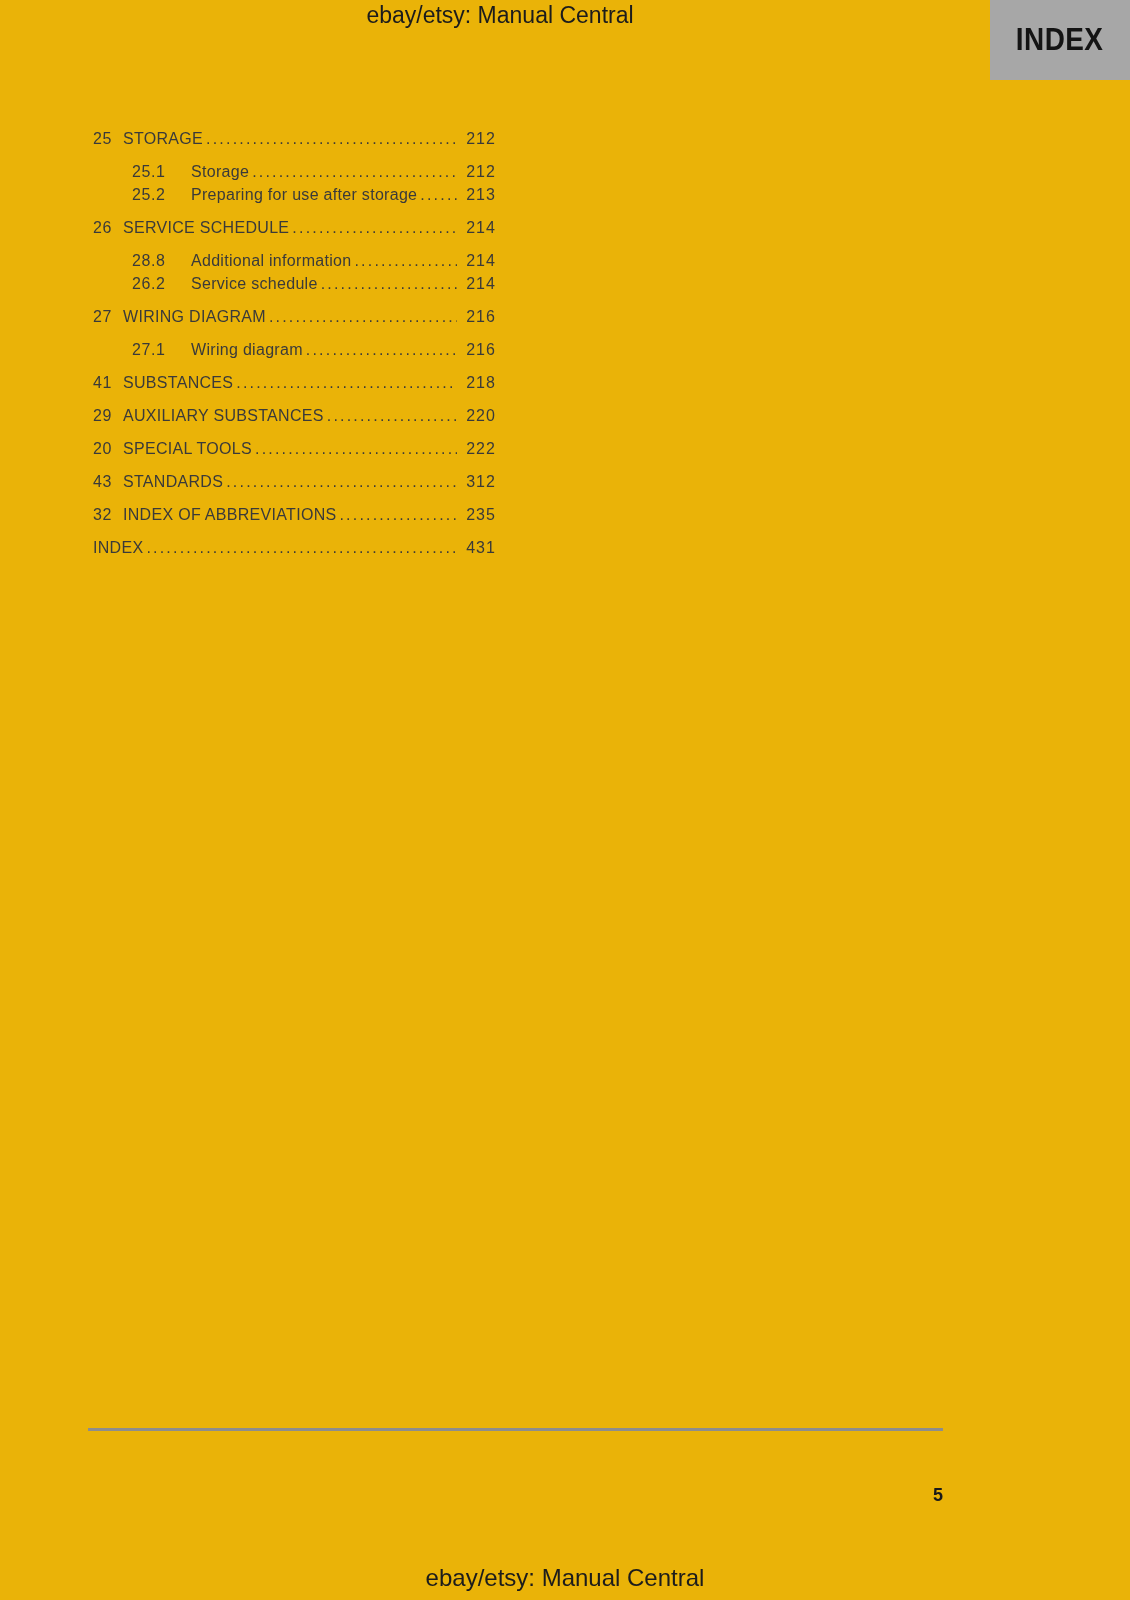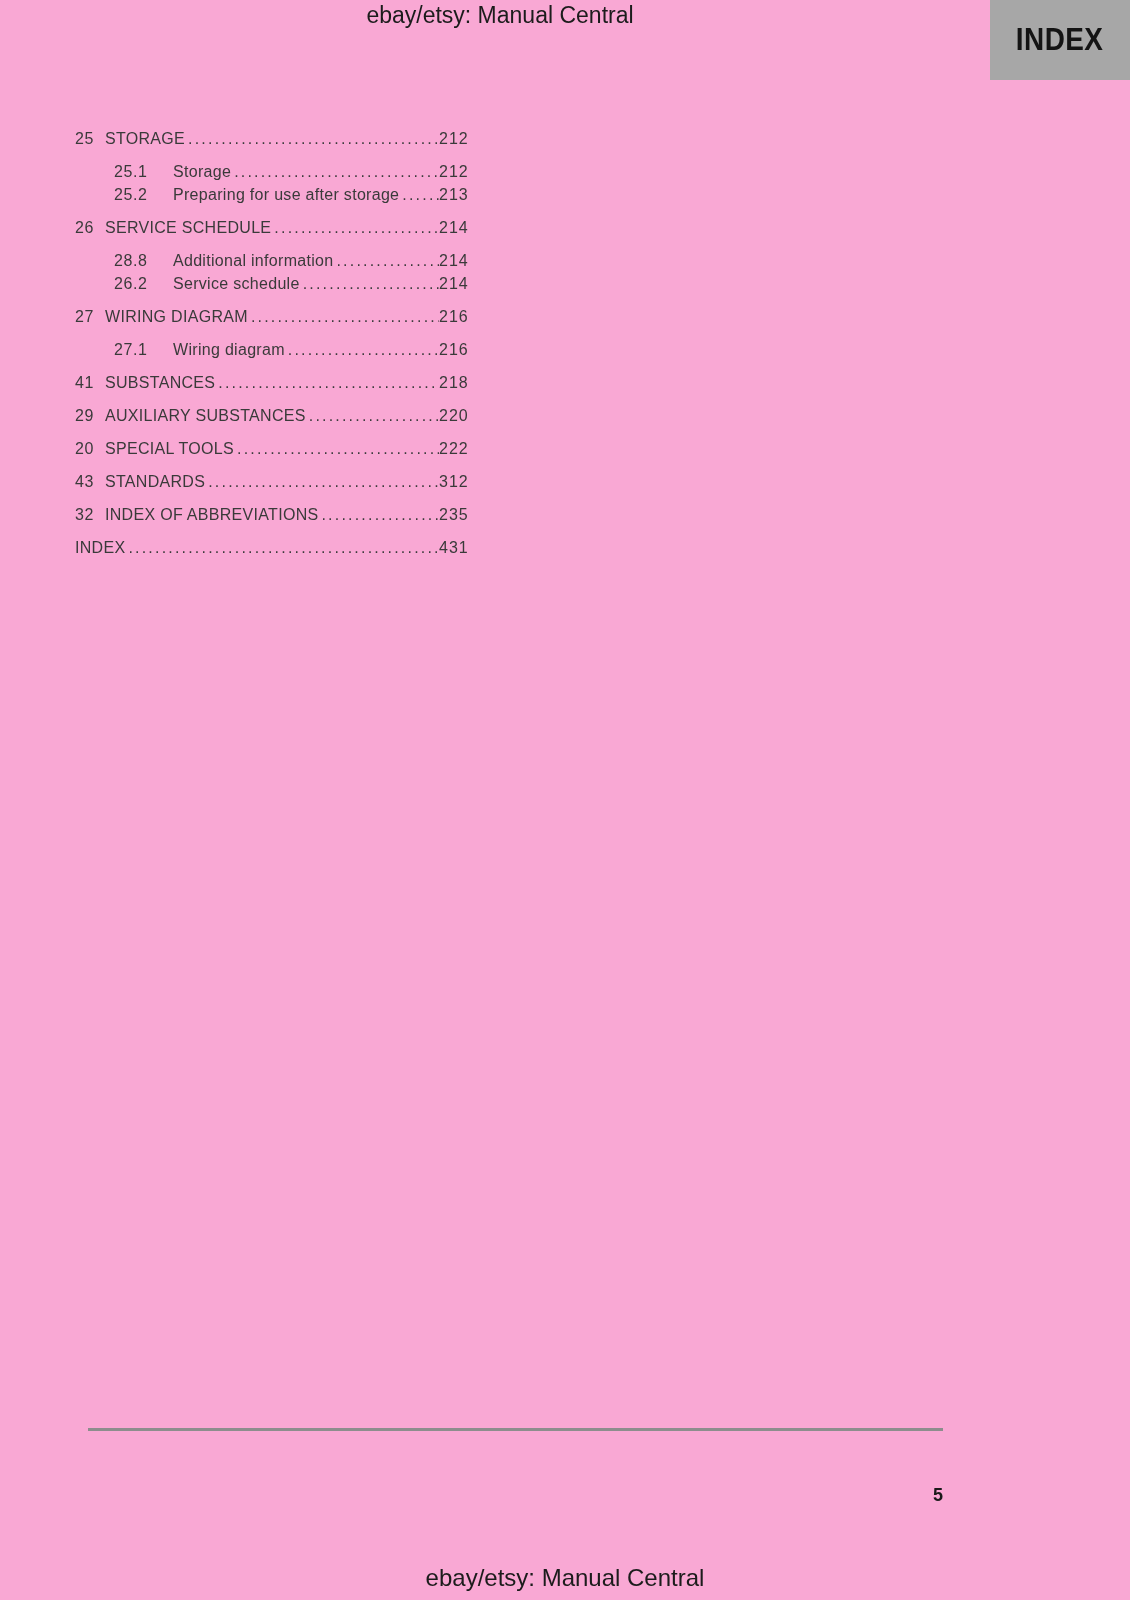--- a/index.html
+++ b/index.html
@@ -10,21 +10,21 @@
   body {
     width: 1130px;
     height: 1600px;
     position: relative;
     font-family: "Liberation Sans", sans-serif;
     overflow: hidden;
   }
   .page {
     position: absolute;
     inset: 0;
-    background: #f9a8d4;
+    background: #eab308;
   }
   .header {
     position: absolute;
     top: 2px;
     left: 0;
     width: 1000px;
     text-align: center;
     font-size: 23px;
     color: #1c1c1c;
   }
@@ -41,21 +41,21 @@
   }
   .index-tab-label {
     font-weight: 700;
     font-size: 31px;
     letter-spacing: 0.5px;
     color: #141414;
     transform: scaleX(0.9);
   }
   .toc {
     position: absolute;
-    left: 75px;
+    left: 93px;
     top: 127px;
     width: 412px;
     font-size: 16px;
     color: #3a3a3a;
   }
   .row {
     display: flex;
     align-items: baseline;
     height: 23px;
     line-height: 23px;
@@ -73,21 +73,21 @@
   }
   .dots {
     flex: 1 1 auto;
     overflow: hidden;
     letter-spacing: 2.2px;
     color: #3a3a3a;
   }
   .pg {
     flex: 0 0 auto;
     width: 48px;
-    text-align: left;
+    text-align: center;
     letter-spacing: 1px;
   }
   .rule {
     position: absolute;
     left: 88px;
     top: 1428px;
     width: 855px;
     height: 3px;
     background: #8d8d8d;
   }

